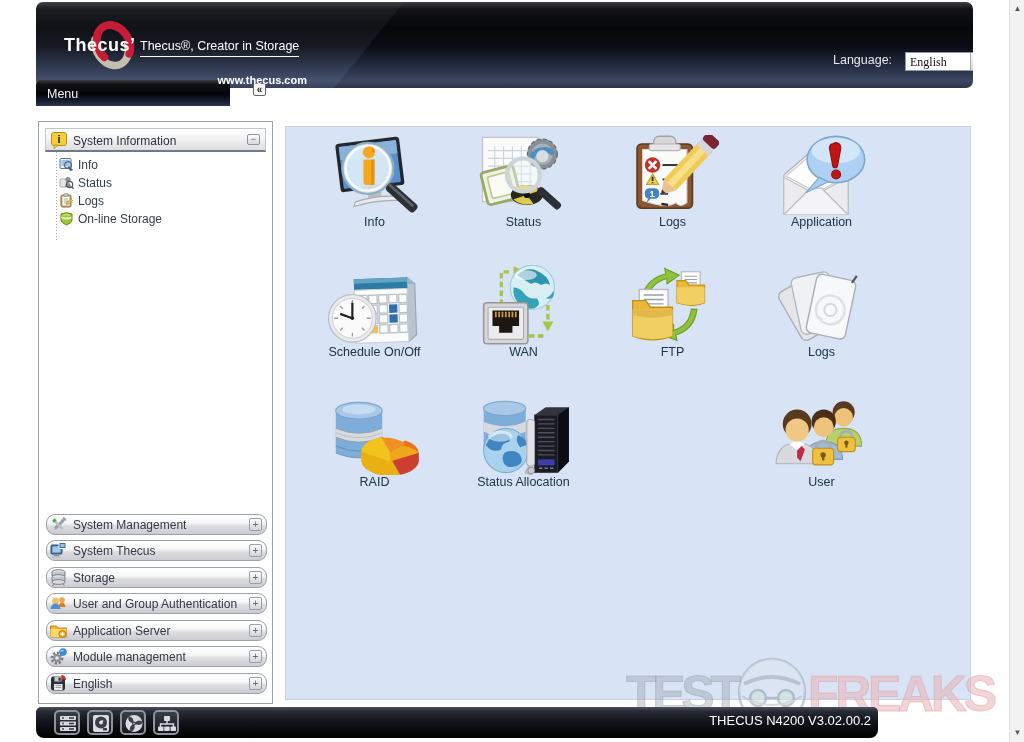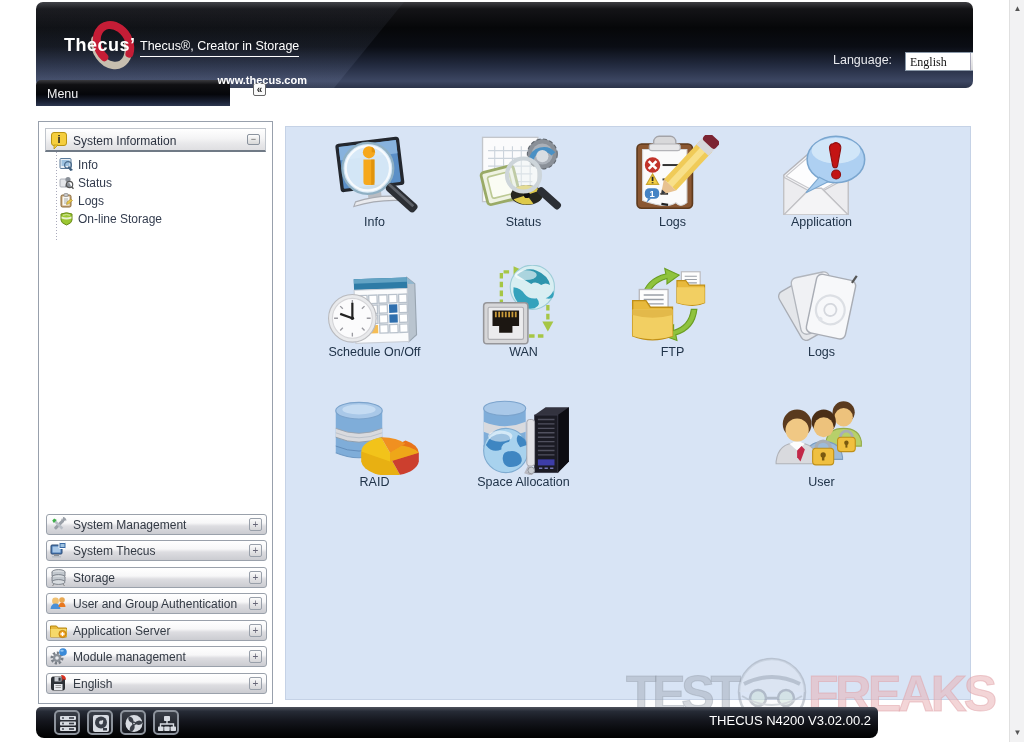--- a/index.html
+++ b/index.html
@@ -42,21 +42,21 @@
   background:linear-gradient(#fcfcfc,#d8d8d8); border:1px solid #8b939e; border-radius:2px;
   font-size:9px; line-height:8px; text-align:center; color:#555; }
 .tree { position:absolute; left:0; top:32px; width:233px; height:358px; }
 .titem { position:absolute; left:20px; height:18px; font-size:12px; color:#333c4e; white-space:nowrap; }
 .titem .ic { position:absolute; left:0px; top:1px; width:15px; height:15px; }
 .titem .tx { position:absolute; left:19px; top:2px; }
 .dotline { position:absolute; left:17px; top:-2px; width:1px; height:88px;
   background-image:repeating-linear-gradient(180deg,#aab 0 1px,transparent 1px 3px); }
 
 .accwrap { position:absolute; left:7px; top:386px; width:221px; }
-.acc { position:relative; height:21px; margin-top:5.5px; border:1px solid #9aa1ab; border-radius:3px;
+.acc { position:relative; height:21px; margin-top:5.5px; border:1px solid #9aa1ab; border-radius:9px;
   background:linear-gradient(180deg,#ffffff 0%,#f7f7f8 42%,#dddde1 58%,#cbccd1 100%); }
 .acc .ic { position:absolute; left:2px; top:0px; width:19px; height:19px; }
 .acc .tx { position:absolute; left:26px; top:3px; font-size:12px; color:#333a44; white-space:nowrap; }
 .acc .plus { position:absolute; right:4px; top:3px; width:13px; height:13px;
   background:linear-gradient(#fbfbfb,#d5d5d8); border:1px solid #99a0aa; border-radius:2px;
   font-size:10px; line-height:11px; text-align:center; color:#667; }
 
 
 #favbar { left:284px; top:97px; width:687px; height:24px; border-radius:4px;
   background:linear-gradient(180deg,#4a4a4e 0%,#111115 16%,#06070b 55%,#161d32 80%,#333e61 94%,#1c2337 100%); }
@@ -494,21 +494,21 @@
  <g stroke="#50505e" stroke-width="1.2">
   <path d="M55 22 h15 M55 26 h15 M55 30 h15 M55 34 h15 M55 38 h15 M55 42 h15 M55 46 h15 M55 50 h15 M55 54 h15"></path>
  </g>
  <rect x="55" y="58" width="15" height="5.5" fill="#3d3da8"></rect>
  <path d="M56 66 h3 M61 66 h3 M66 66 h3" stroke="#7878b8" stroke-width="1.5"></path>
  <rect x="45" y="22" width="7" height="42" rx="2.5" fill="#e2e2e6" stroke="#a0a0a8" stroke-width="0.8"></rect>
  <path d="M47 64 l-3 6 l6 2" fill="none" stroke="#b8b8c0" stroke-width="2"></path>
  <circle cx="49" cy="68" r="3" fill="#c8ccd2" stroke="#8a8e94" stroke-width="0.8"></circle>
 </g>
 </svg>
-        <div class="lbl">Space Allocation</div>
+        <div class="lbl">Status Allocation</div>
       </div>
 <div class="cell" style="left:461px; top:268px;">
         <svg class="big" viewBox="0 0 84 72">
 <g>
  <circle cx="62" cy="15.5" r="10" fill="#5a3a1e"></circle>
  <circle cx="62" cy="20" r="8.3" fill="#edc27c"></circle>
  <path d="M46 42 q2 -12 16 -12 q14 0 16 12 l0 4 l-32 0 Z" fill="#b7d06a" stroke="#93ab4a" stroke-width="1"></path>
 </g>
 <g>
  <circle cx="44" cy="24" r="11" fill="#4a2e16"></circle>

